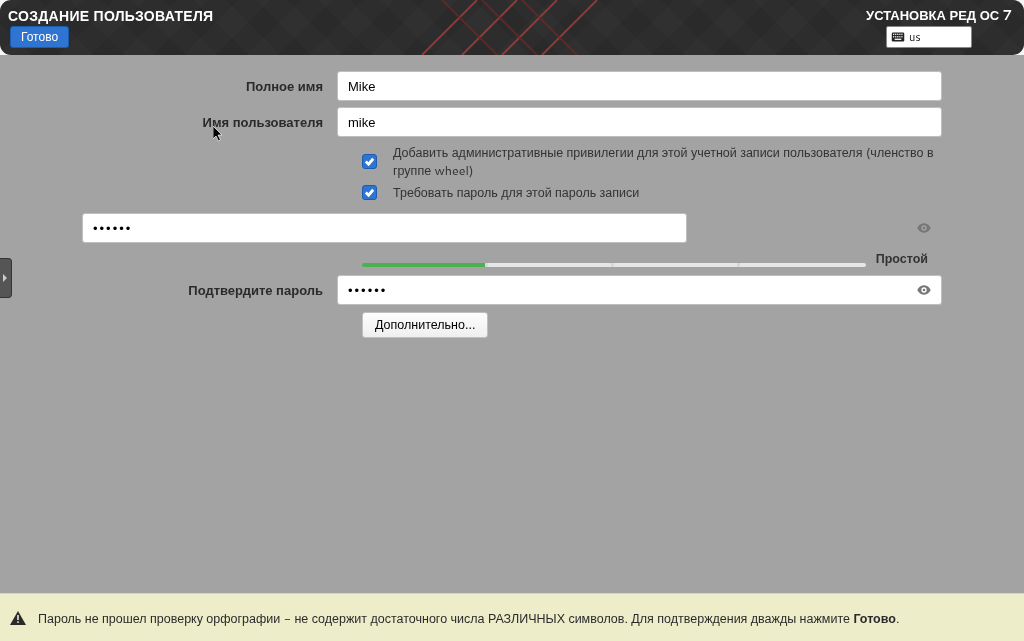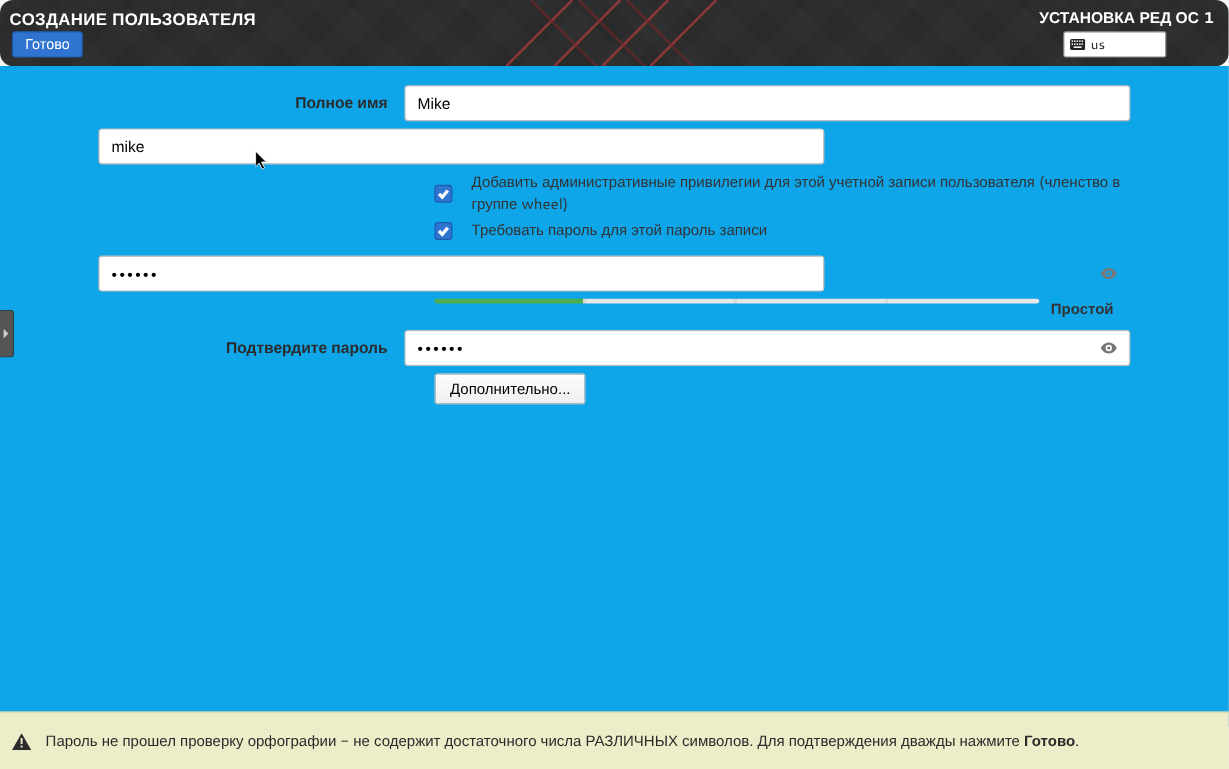--- a/index.html
+++ b/index.html
@@ -39,21 +39,21 @@
     background: #fff; color: #222;
     border: 1px solid #888; border-radius: 2px;
     padding: 2px 6px 2px 4px; font-size: 11px;
     display: flex; align-items: center; gap: 4px;
     min-width: 86px; cursor: pointer;
   }
   .kb-indicator svg { width: 14px; height: 10px; }
   
   .content {
     position: absolute; top: 55px; left: 0; right: 0; bottom: 35px;
-    background: #0ea5e9;
+    background: #a3a3a3;
   }
   .form {
     margin: 16px auto 0; width: 860px;
   }
   .row { display: flex; align-items: center; margin-bottom: 6px; }
   .row-label {
     width: 280px; text-align: right; padding-right: 14px;
     font-size: 13px; font-weight: 600; color: #2b2b2b;
   }
   .row-field { flex: 1; position: relative; }
@@ -74,21 +74,21 @@
   .check-row { display: flex; align-items: center; margin: 4px 0 4px 280px; gap: 16px; }
   .checkbox {
     width: 15px; height: 15px; border-radius: 3px;
     background: #2f74d0; border: 1px solid #1c5cb0;
     display: flex; align-items: center; justify-content: center;
     cursor: pointer; flex-shrink: 0;
   }
   .checkbox svg { width: 11px; height: 11px; stroke: #fff; stroke-width: 3; fill: none; }
   .check-label { font-size: 12.5px; color: #333; cursor: pointer; }
   
-  .strength-row { margin: 2px 0 8px 280px; display: flex; align-items: flex-start; gap: 10px; width: 566px; }
+  .strength-row { margin: 2px 0 8px 280px; display: flex; align-items: flex-end; gap: 10px; width: 566px; }
   .strength-bar {
     flex: 1; height: 4px; border-radius: 2px;
     background: linear-gradient(to right,
       #4caf50 0%, #4caf50 24.5%,
       #d8d8d8 24.5%, #d8d8d8 25%,
       #e6e6e6 25%, #e6e6e6 49.5%,
       #d8d8d8 49.5%, #d8d8d8 50%,
       #e6e6e6 50%, #e6e6e6 74.5%,
       #d8d8d8 74.5%, #d8d8d8 75%,
       #e6e6e6 75%, #e6e6e6 100%);
@@ -128,21 +128,21 @@
 </head>
 <body>
 
 <div class="header">
   <svg class="header-geo" viewBox="0 0 300 55">
     <path d="M60 55 L115 0 M100 55 L155 0 M140 55 L195 0 M180 55 L235 0" stroke="#b23a3a" stroke-width="2" fill="none" opacity="0.85"></path>
     <path d="M80 0 L135 55 M120 0 L175 55 M160 0 L215 55" stroke="#7a2727" stroke-width="2" fill="none" opacity="0.7"></path>
   </svg>
   <div class="title-left">СОЗДАНИЕ ПОЛЬЗОВАТЕЛЯ</div>
   <button class="done-btn">Готово</button>
-  <div class="title-right">УСТАНОВКА РЕД ОС 1</div>
+  <div class="title-right">УСТАНОВКА РЕД ОС 7</div>
   <div class="kb-indicator">
     <svg viewBox="0 0 16 12">
         <rect x="0.5" y="0.5" width="15" height="11" rx="1.5" fill="#222"></rect>
         <rect x="2" y="2" width="1.5" height="1.5" fill="#fff"></rect>
         <rect x="4.5" y="2" width="1.5" height="1.5" fill="#fff"></rect>
         <rect x="7" y="2" width="1.5" height="1.5" fill="#fff"></rect>
         <rect x="9.5" y="2" width="1.5" height="1.5" fill="#fff"></rect>
         <rect x="12" y="2" width="1.5" height="1.5" fill="#fff"></rect>
         <rect x="2" y="5" width="1.5" height="1.5" fill="#fff"></rect>
         <rect x="4.5" y="5" width="1.5" height="1.5" fill="#fff"></rect>
@@ -159,20 +159,21 @@
   <div class="form">
 
     <div class="row">
       <div class="row-label">Полное имя</div>
       <div class="row-field">
         <input class="text-input" value="Mike" style="">
       </div>
     </div>
 
     <div class="row">
+      <div class="row-label">Имя пользователя</div>
       <div class="row-field">
         <input class="text-input" value="mike" style="">
       </div>
     </div>
 
     <div class="check-row">
       <div class="checkbox">
         <svg viewBox="0 0 12 12">
             <path d="M2 6 L5 9 L10 3"></path>
           </svg>

